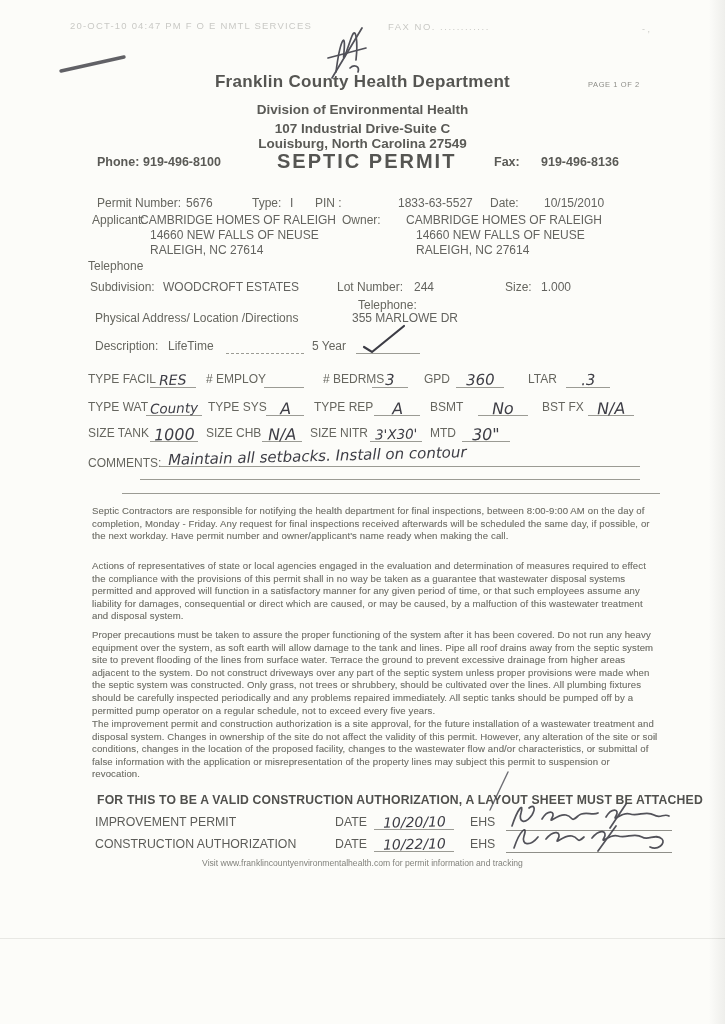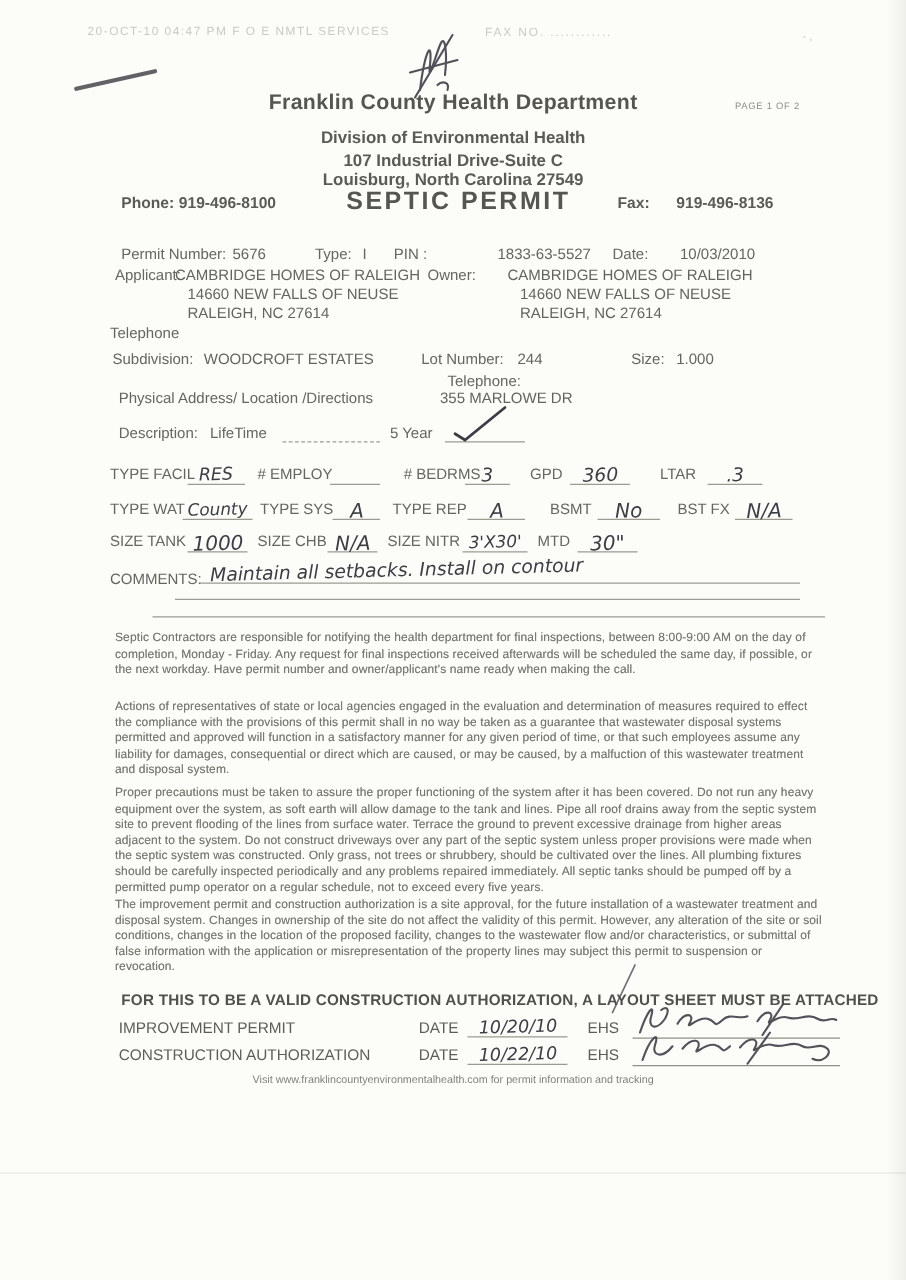--- a/index.html
+++ b/index.html
@@ -65,21 +65,21 @@
   <span class="abs sub" style="left:494px;top:155px;font-size:12.5px;">Fax:</span>
   <span class="abs sub" style="left:541px;top:155px;font-size:12.5px;">919-496-8136</span>
 
   <span class="abs lbl" style="left:97px;top:196px;">Permit Number:</span>
   <span class="abs val" style="left:186px;top:196px;">5676</span>
   <span class="abs lbl" style="left:252px;top:196px;">Type:</span>
   <span class="abs val" style="left:290px;top:196px;">I</span>
   <span class="abs lbl" style="left:315px;top:196px;">PIN :</span>
   <span class="abs val" style="left:398px;top:196px;">1833-63-5527</span>
   <span class="abs lbl" style="left:490px;top:196px;">Date:</span>
-  <span class="abs val" style="left:544px;top:196px;">10/03/2010</span>
+  <span class="abs val" style="left:544px;top:196px;">10/15/2010</span>
 
   <span class="abs lbl" style="left:92px;top:213px;">Applicant:</span>
   <span class="abs val" style="left:140px;top:213px;">CAMBRIDGE HOMES OF RALEIGH</span>
   <span class="abs val" style="left:150px;top:228px;">14660 NEW FALLS OF NEUSE</span>
   <span class="abs val" style="left:150px;top:243px;">RALEIGH, NC 27614</span>
 
   <span class="abs lbl" style="left:342px;top:213px;">Owner:</span>
   <span class="abs val" style="left:406px;top:213px;">CAMBRIDGE HOMES OF RALEIGH</span>
   <span class="abs val" style="left:416px;top:228px;">14660 NEW FALLS OF NEUSE</span>
   <span class="abs val" style="left:416px;top:243px;">RALEIGH, NC 27614</span>
@@ -116,21 +116,21 @@
   <span class="abs blank" style="left:456px;top:370px;width:48px;height:17px;"><span class="hand" style="font-size:15px;">360</span></span>
   <span class="abs lbl" style="left:528px;top:372px;">LTAR</span>
   <span class="abs blank" style="left:566px;top:370px;width:44px;height:17px;"><span class="hand" style="font-size:15px;">.3</span></span>
 
   <span class="abs lbl" style="left:88px;top:400px;">TYPE WAT</span>
   <span class="abs blank" style="left:146px;top:398px;width:56px;height:17px;"><span class="hand" style="font-size:13.5px;">County</span></span>
   <span class="abs lbl" style="left:208px;top:400px;">TYPE SYS</span>
   <span class="abs blank" style="left:266px;top:398px;width:38px;height:17px;"><span class="hand">A</span></span>
   <span class="abs lbl" style="left:314px;top:400px;">TYPE REP</span>
   <span class="abs blank" style="left:374px;top:398px;width:46px;height:17px;"><span class="hand">A</span></span>
-  <span class="abs lbl" style="left:430px;top:400px;margin-left:10px;">BSMT</span>
+  <span class="abs lbl" style="left:430px;top:400px;">BSMT</span>
   <span class="abs blank" style="left:478px;top:398px;width:50px;height:17px;"><span class="hand">No</span></span>
   <span class="abs lbl" style="left:542px;top:400px;">BST FX</span>
   <span class="abs blank" style="left:588px;top:398px;width:46px;height:17px;"><span class="hand">N/A</span></span>
 
   <span class="abs lbl" style="left:88px;top:426px;">SIZE TANK</span>
   <span class="abs blank" style="left:150px;top:424px;width:48px;height:17px;"><span class="hand">1000</span></span>
   <span class="abs lbl" style="left:206px;top:426px;">SIZE CHB</span>
   <span class="abs blank" style="left:262px;top:424px;width:40px;height:17px;"><span class="hand">N/A</span></span>
   <span class="abs lbl" style="left:310px;top:426px;">SIZE NITR</span>
   <span class="abs blank" style="left:370px;top:424px;width:52px;height:17px;"><span class="hand" style="font-size:13.5px;">3'X30'</span></span>

